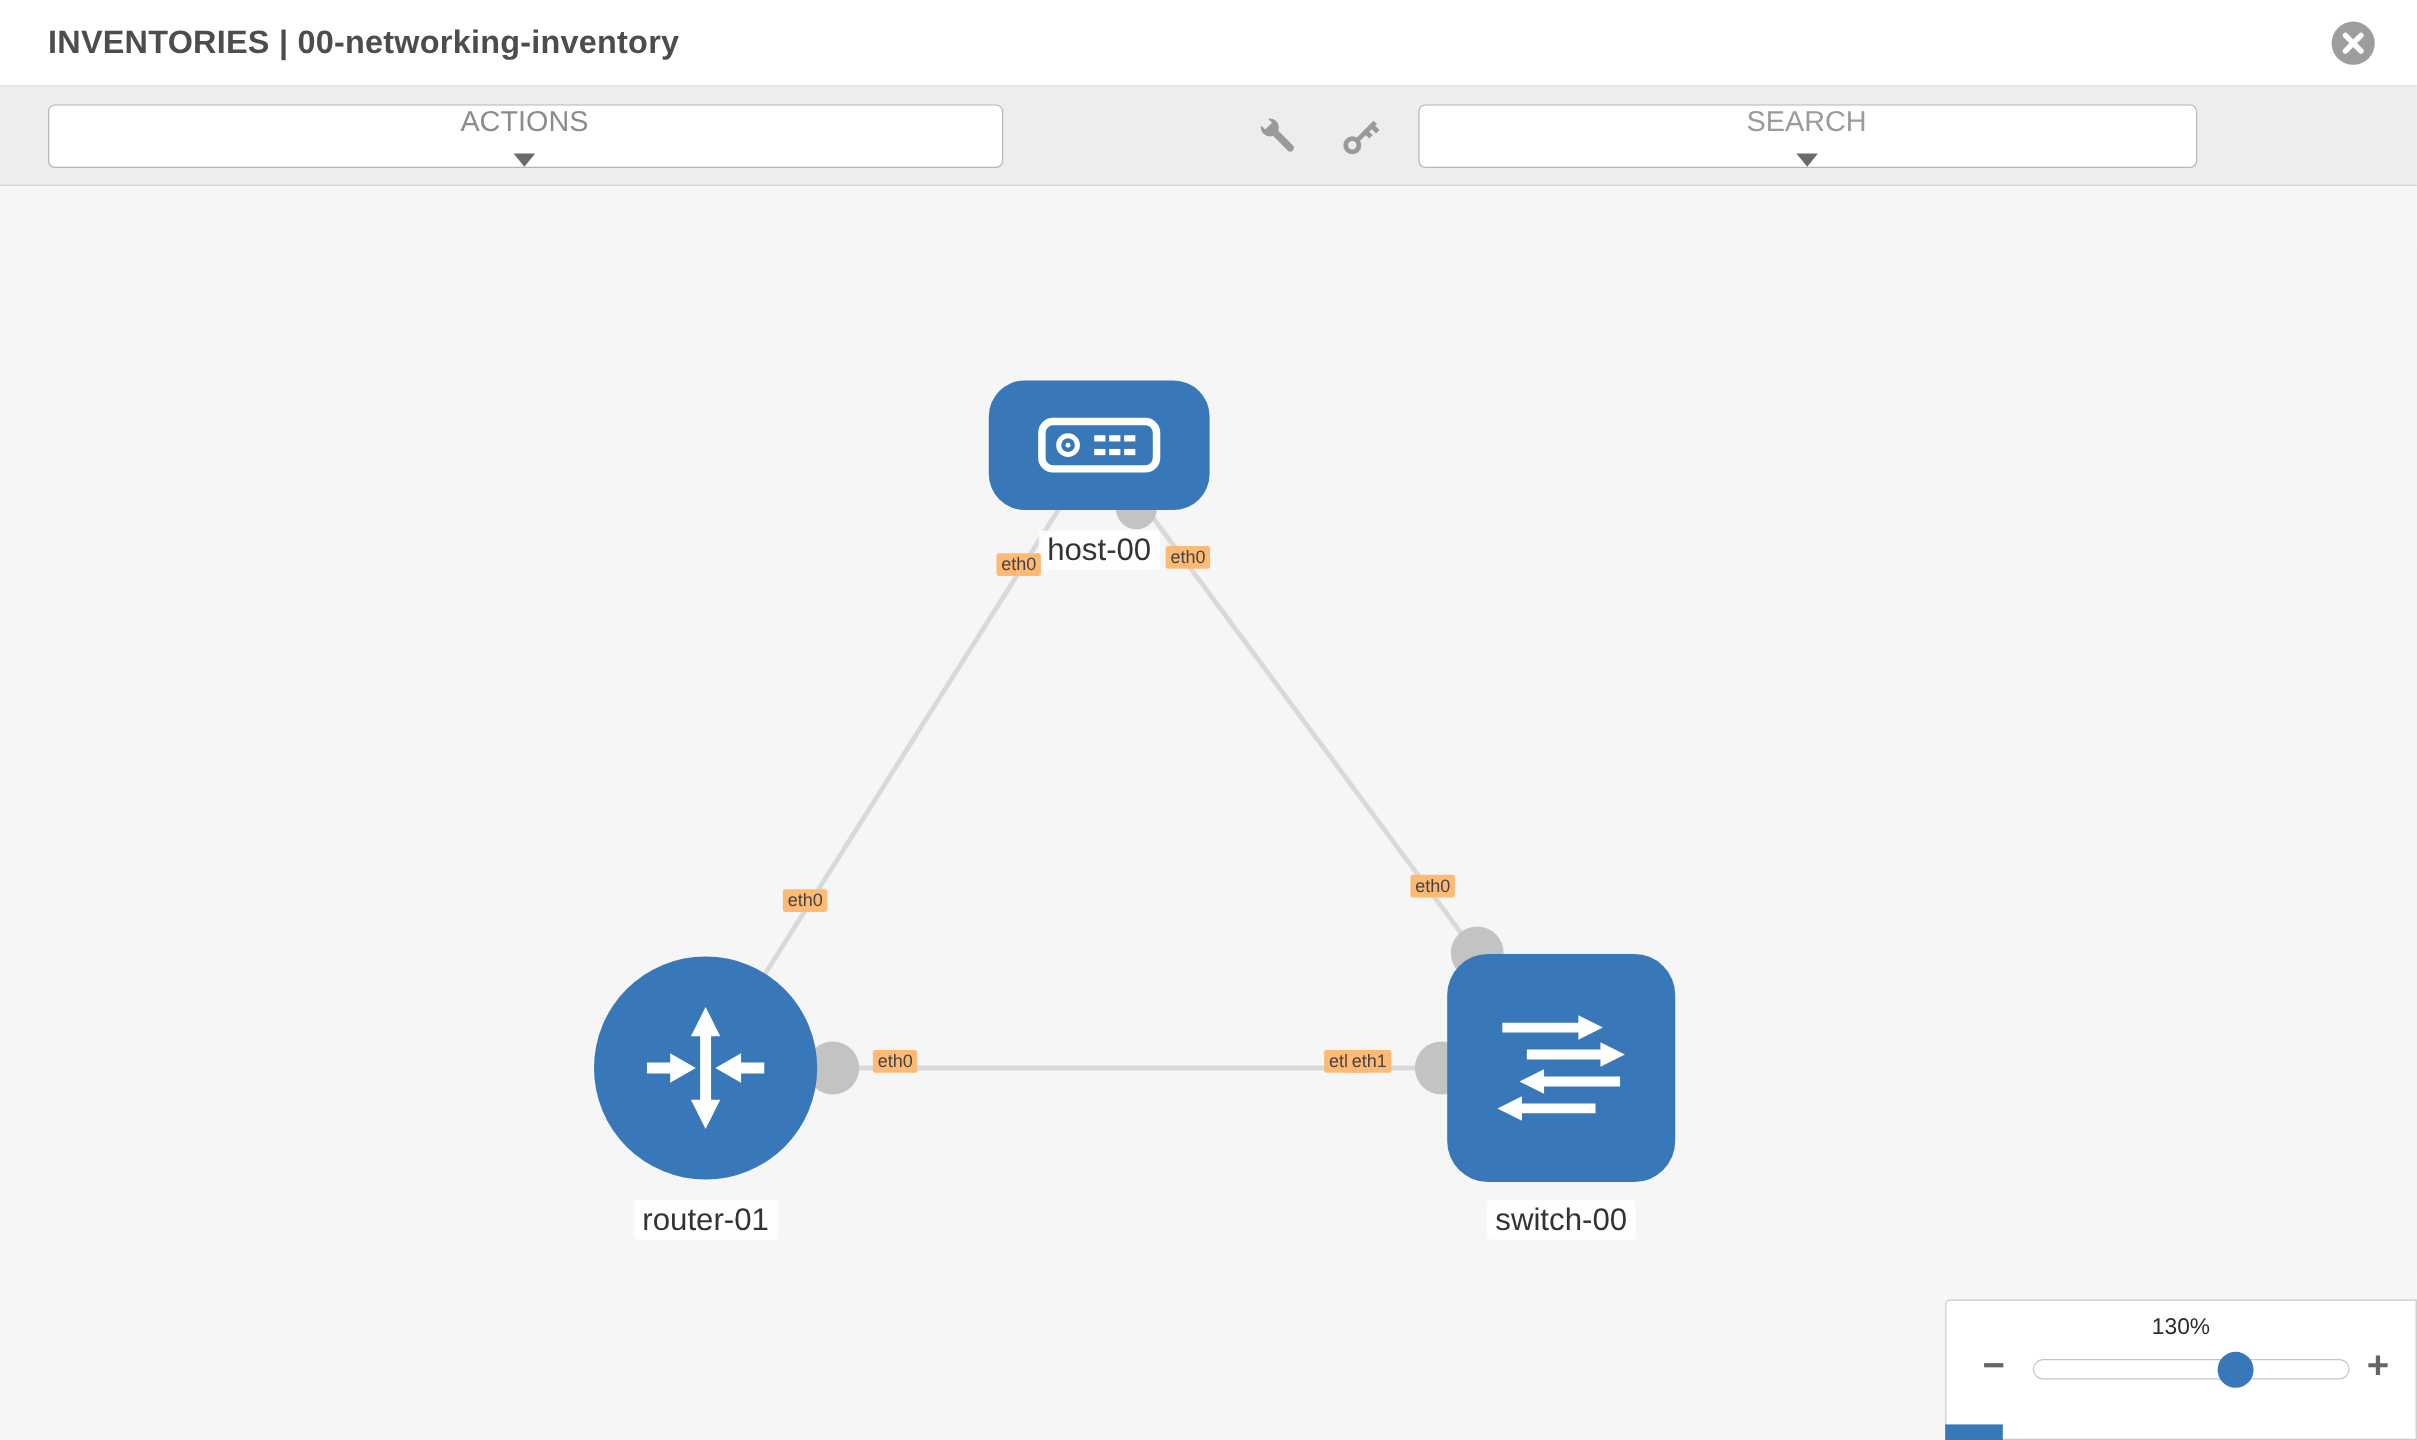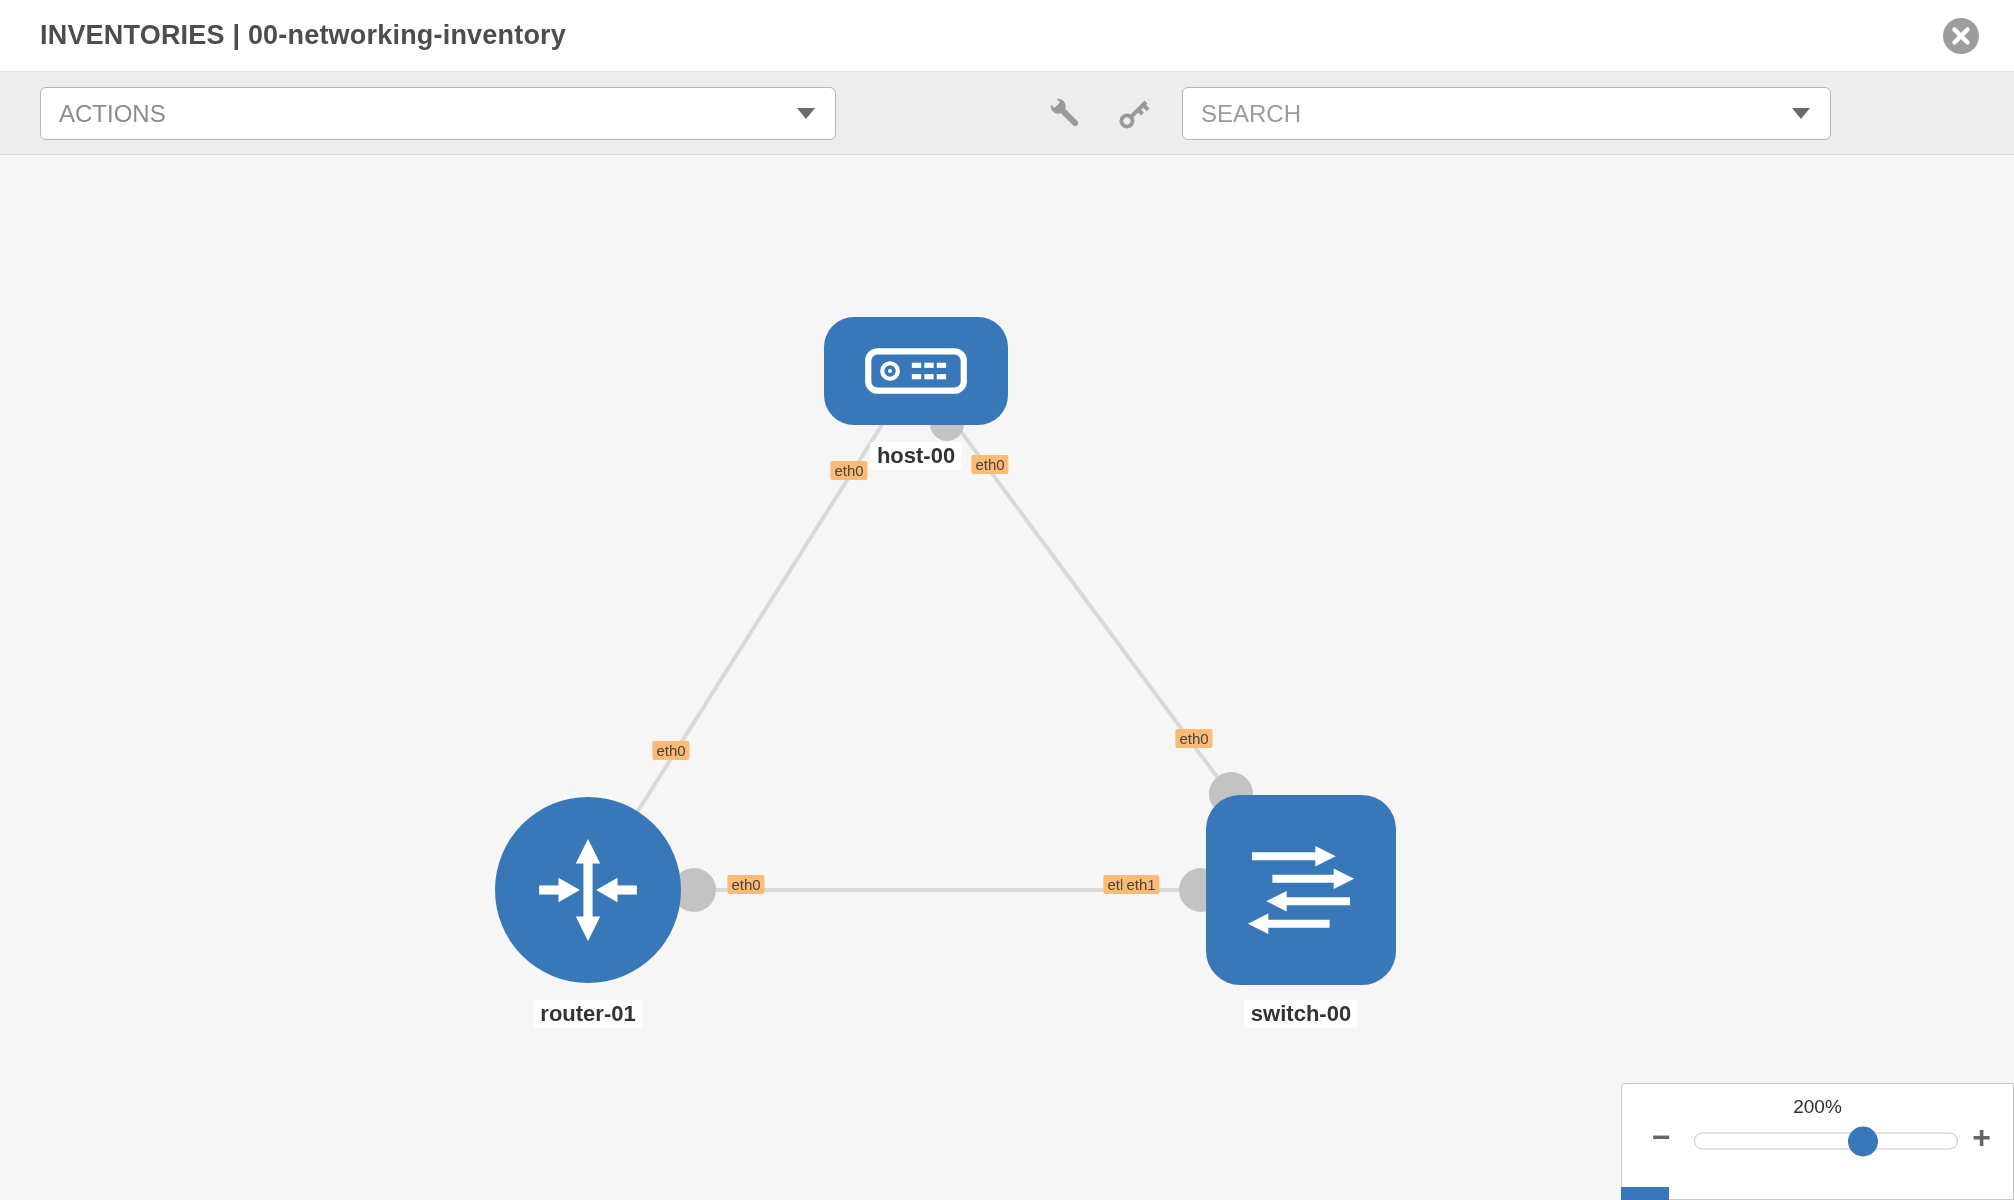--- a/index.html
+++ b/index.html
@@ -21,41 +21,41 @@
   .page-title{font-size:27px;font-weight:700;color:#4d4d4d;margin:0;letter-spacing:.2px;}
   .close-btn{width:38px;height:38px;cursor:pointer;flex:0 0 auto;}
   
   .toolbar{
     position:absolute;top:71px;left:0;right:0;height:84px;background:#ededed;
     border-top:1px solid #e3e3e3;border-bottom:1px solid #d5d5d5;box-sizing:border-box;
   }
   .select{
     position:absolute;top:15px;height:53px;background:#fff;border:1px solid #b6b6b6;
     border-radius:6px;display:flex;align-items:center;justify-content:space-between;
-    padding:0 20px 0 18px;box-sizing:border-box;font-size:24px;color:#8c8c8c;cursor:pointer;
+    padding:0 20px 0 18px;box-sizing:border-box;font-size:24px;color:#8c8c8c;cursor:pointer;flex-direction:column;
   }
   .select.actions{left:40px;width:796px;}
   .select.search{left:1182px;width:649px;color:#9b9b9b;}
   .caret{width:0;height:0;border-left:9px solid transparent;border-right:9px solid transparent;border-top:11px solid #6b6b6b;}
   .tool-btn{position:absolute;top:22px;width:40px;height:40px;cursor:pointer;}
   .tool-btn.wrench{left:1046px;}
   .tool-btn.key{left:1114px;}
   
   .canvas{position:absolute;top:155px;left:0;right:0;bottom:0;background:#f6f6f6;}
   .links{position:absolute;top:0;left:0;}
   .node{
     position:absolute;background:var(--node-blue);display:flex;align-items:center;
     justify-content:center;cursor:pointer;z-index:3;
   }
   .node.host{border-radius:30px;}
   .node.router{border-radius:50%;}
   .node.switch{border-radius:34px;}
   .node-label{
     position:absolute;transform:translateX(-50%);background:rgba(255,255,255,.88);
-    color:#333;font-size:22px;padding:1px 7px;border-radius:3px;white-space:nowrap;z-index:4;font-weight:bold;
+    color:#333;font-size:26px;padding:1px 7px;border-radius:3px;white-space:nowrap;z-index:4;
   }
   .iface{
     position:absolute;transform:translateX(-50%);background:#fdba74;color:#444;
     font-size:15px;padding:1px 4px;border-radius:2px;white-space:nowrap;z-index:5;line-height:17px;
   }
   .iface.under{z-index:4;}
   
   .zoom-panel{
     position:absolute;right:0;bottom:0;width:393px;height:117px;background:#fff;
     border:1px solid #c9c9c9;border-radius:4px 0 0 0;box-sizing:border-box;z-index:10;
@@ -178,21 +178,21 @@
 
     <span class="iface" style="left:849px;top:306px;">eth0</span>
     <span class="iface" style="left:990px;top:300px;">eth0</span>
     <span class="iface" style="left:671px;top:586px;">eth0</span>
     <span class="iface" style="left:1194px;top:574px;">eth0</span>
     <span class="iface" style="left:746px;top:720px;">eth0</span>
     <span class="iface under" style="left:1122px;top:720px;">eth1</span>
     <span class="iface" style="left:1141px;top:720px;">eth1</span>
 
     <div class="zoom-panel">
-      <div class="zoom-level">200%</div>
+      <div class="zoom-level">130%</div>
       <div class="zoom-row">
         <span class="zoom-out">−</span>
         <div class="zoom-track">
           <div class="zoom-thumb"></div>
         </div>
         <span class="zoom-in">+</span>
       </div>
       <div class="zoom-chip"></div>
     </div>
 

